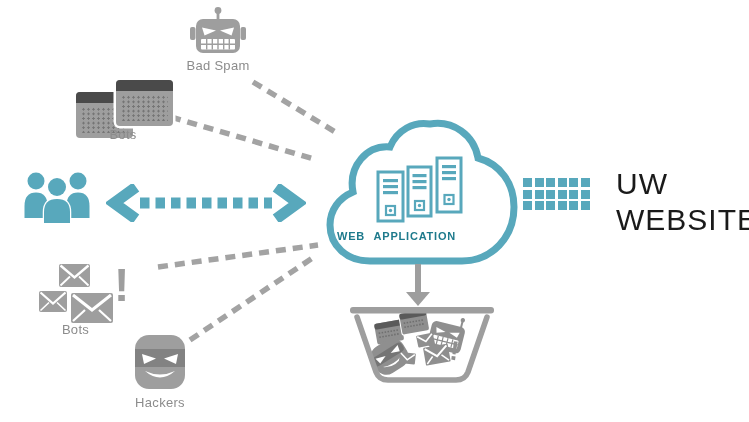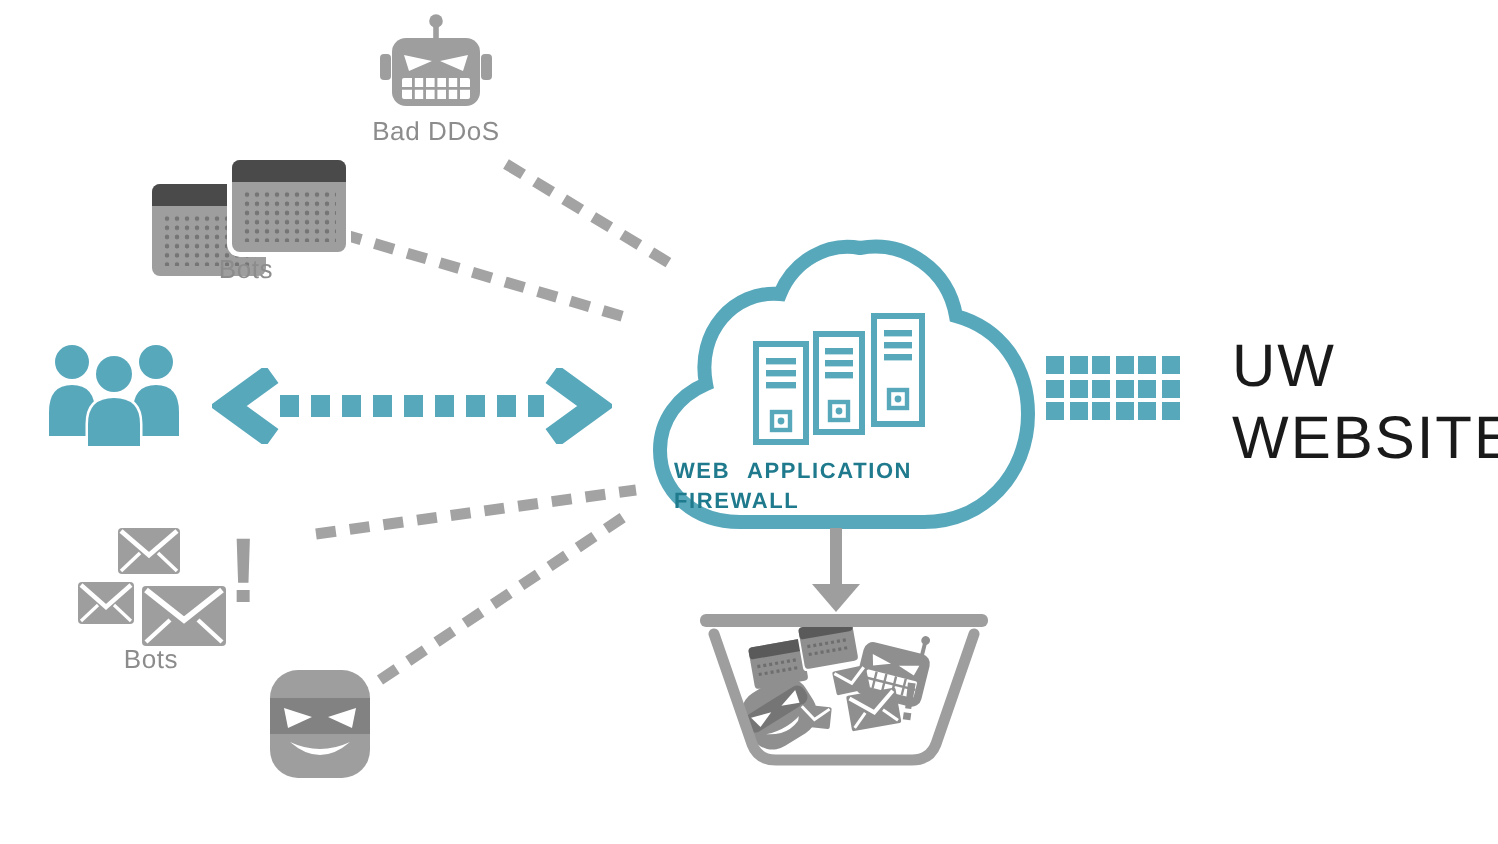--- a/index.html
+++ b/index.html
@@ -79,21 +79,21 @@
     <circle cx="28" cy="4.5" r="3.4" class="f-gray"></circle>
     <rect x="26.6" y="6" width="2.8" height="9" class="f-gray"></rect>
     <rect x="0" y="21" width="5.5" height="13" rx="2" class="f-gray"></rect>
     <rect x="50.5" y="21" width="5.5" height="13" rx="2" class="f-gray"></rect>
     <rect x="6" y="13" width="44" height="34" rx="7" class="f-gray"></rect>
     <polygon points="12,21.5 26,24.5 14.5,29.5" class="f-white"></polygon>
     <polygon points="44,21.5 30,24.5 41.5,29.5" class="f-white"></polygon>
     <rect x="11" y="33" width="34" height="10.5" rx="1" class="f-white"></rect>
     <path d="M11,38.2 H45 M16.7,33 V43.5 M22.3,33 V43.5 M28,33 V43.5 M33.7,33 V43.5 M39.3,33 V43.5" class="s-gray f-none" stroke-width="1.4"></path>
   </svg>
-  <div class="abs label" style="left:183px;top:58px;width:70px">Bad DDoS</div>
+  <div class="abs label" style="left:183px;top:58px;width:70px">Bad Spam</div>
 
   <div class="abs" style="left:76px;top:80px;width:100px;height:62px">
     <div class="server-box" style="left:0;top:12px">
         <div class="dot-grid"></div>
       </div>
     <div class="server-box front" style="left:40px;top:0">
         <div class="dot-grid"></div>
       </div>
   </div>
   <div class="abs label" style="left:73px;top:127px;width:100px">Bots</div>
@@ -144,21 +144,20 @@
       <rect x="117" y="40" width="24" height="54" class="f-white s-teal" stroke-width="3"></rect>
       <rect x="122" y="47" width="14" height="3.2" class="f-teal"></rect>
       <rect x="122" y="53" width="14" height="3.2" class="f-teal"></rect>
       <rect x="122" y="59" width="14" height="3.2" class="f-teal"></rect>
       <rect x="124.5" y="77" width="9" height="9" class="f-white s-teal" stroke-width="2.2"></rect>
       <circle cx="129" cy="81.5" r="1.7" class="f-teal"></circle>
     </g>
   </svg>
   <div class="abs waf-title" style="left:337px;top:229px">
     <div class="l1">WEB APPLICATION</div>
-    <div>FIREWALL</div>
   </div>
 
   <div class="abs dash-grid" style="left:523px;top:178px">
     <i></i>
       <i></i>
       <i></i>
       <i></i>
       <i></i>
       <i></i>
     <i></i>
@@ -205,20 +204,21 @@
         <clipPath id="hk">
           <rect x="2" y="2" width="50" height="54" rx="14"></rect>
         </clipPath>
       </defs>
     <rect x="2" y="2" width="50" height="54" rx="14" class="f-gray"></rect>
     <rect x="2" y="16" width="50" height="18" fill="#828282" clip-path="url(#hk)"></rect>
     <polygon points="9,21 23,25.5 11,31" class="f-white"></polygon>
     <polygon points="45,21 31,25.5 43,31" class="f-white"></polygon>
     <path d="M12,38 Q27,51 42,38 Q27,45 12,38 Z" class="f-white"></path>
   </svg>
+  <div class="abs label" style="left:116px;top:395px;width:88px">Hackers</div>
 
   <svg class="abs" style="left:404px;top:264px" width="28" height="44" viewBox="0 0 28 44">
     <rect x="11" y="0" width="6" height="28" class="f-gray"></rect>
     <polygon points="2,28 26,28 14,42" class="f-gray"></polygon>
   </svg>
 
   <svg class="abs" style="left:340px;top:298px" width="165" height="95" viewBox="0 0 165 95">
     <g transform="translate(34,26) rotate(-10)">
       <rect x="0" y="0" width="27" height="21" rx="2" class="f-trash"></rect>
       <rect x="0" y="0" width="27" height="6" rx="2" class="f-trash-d"></rect>

